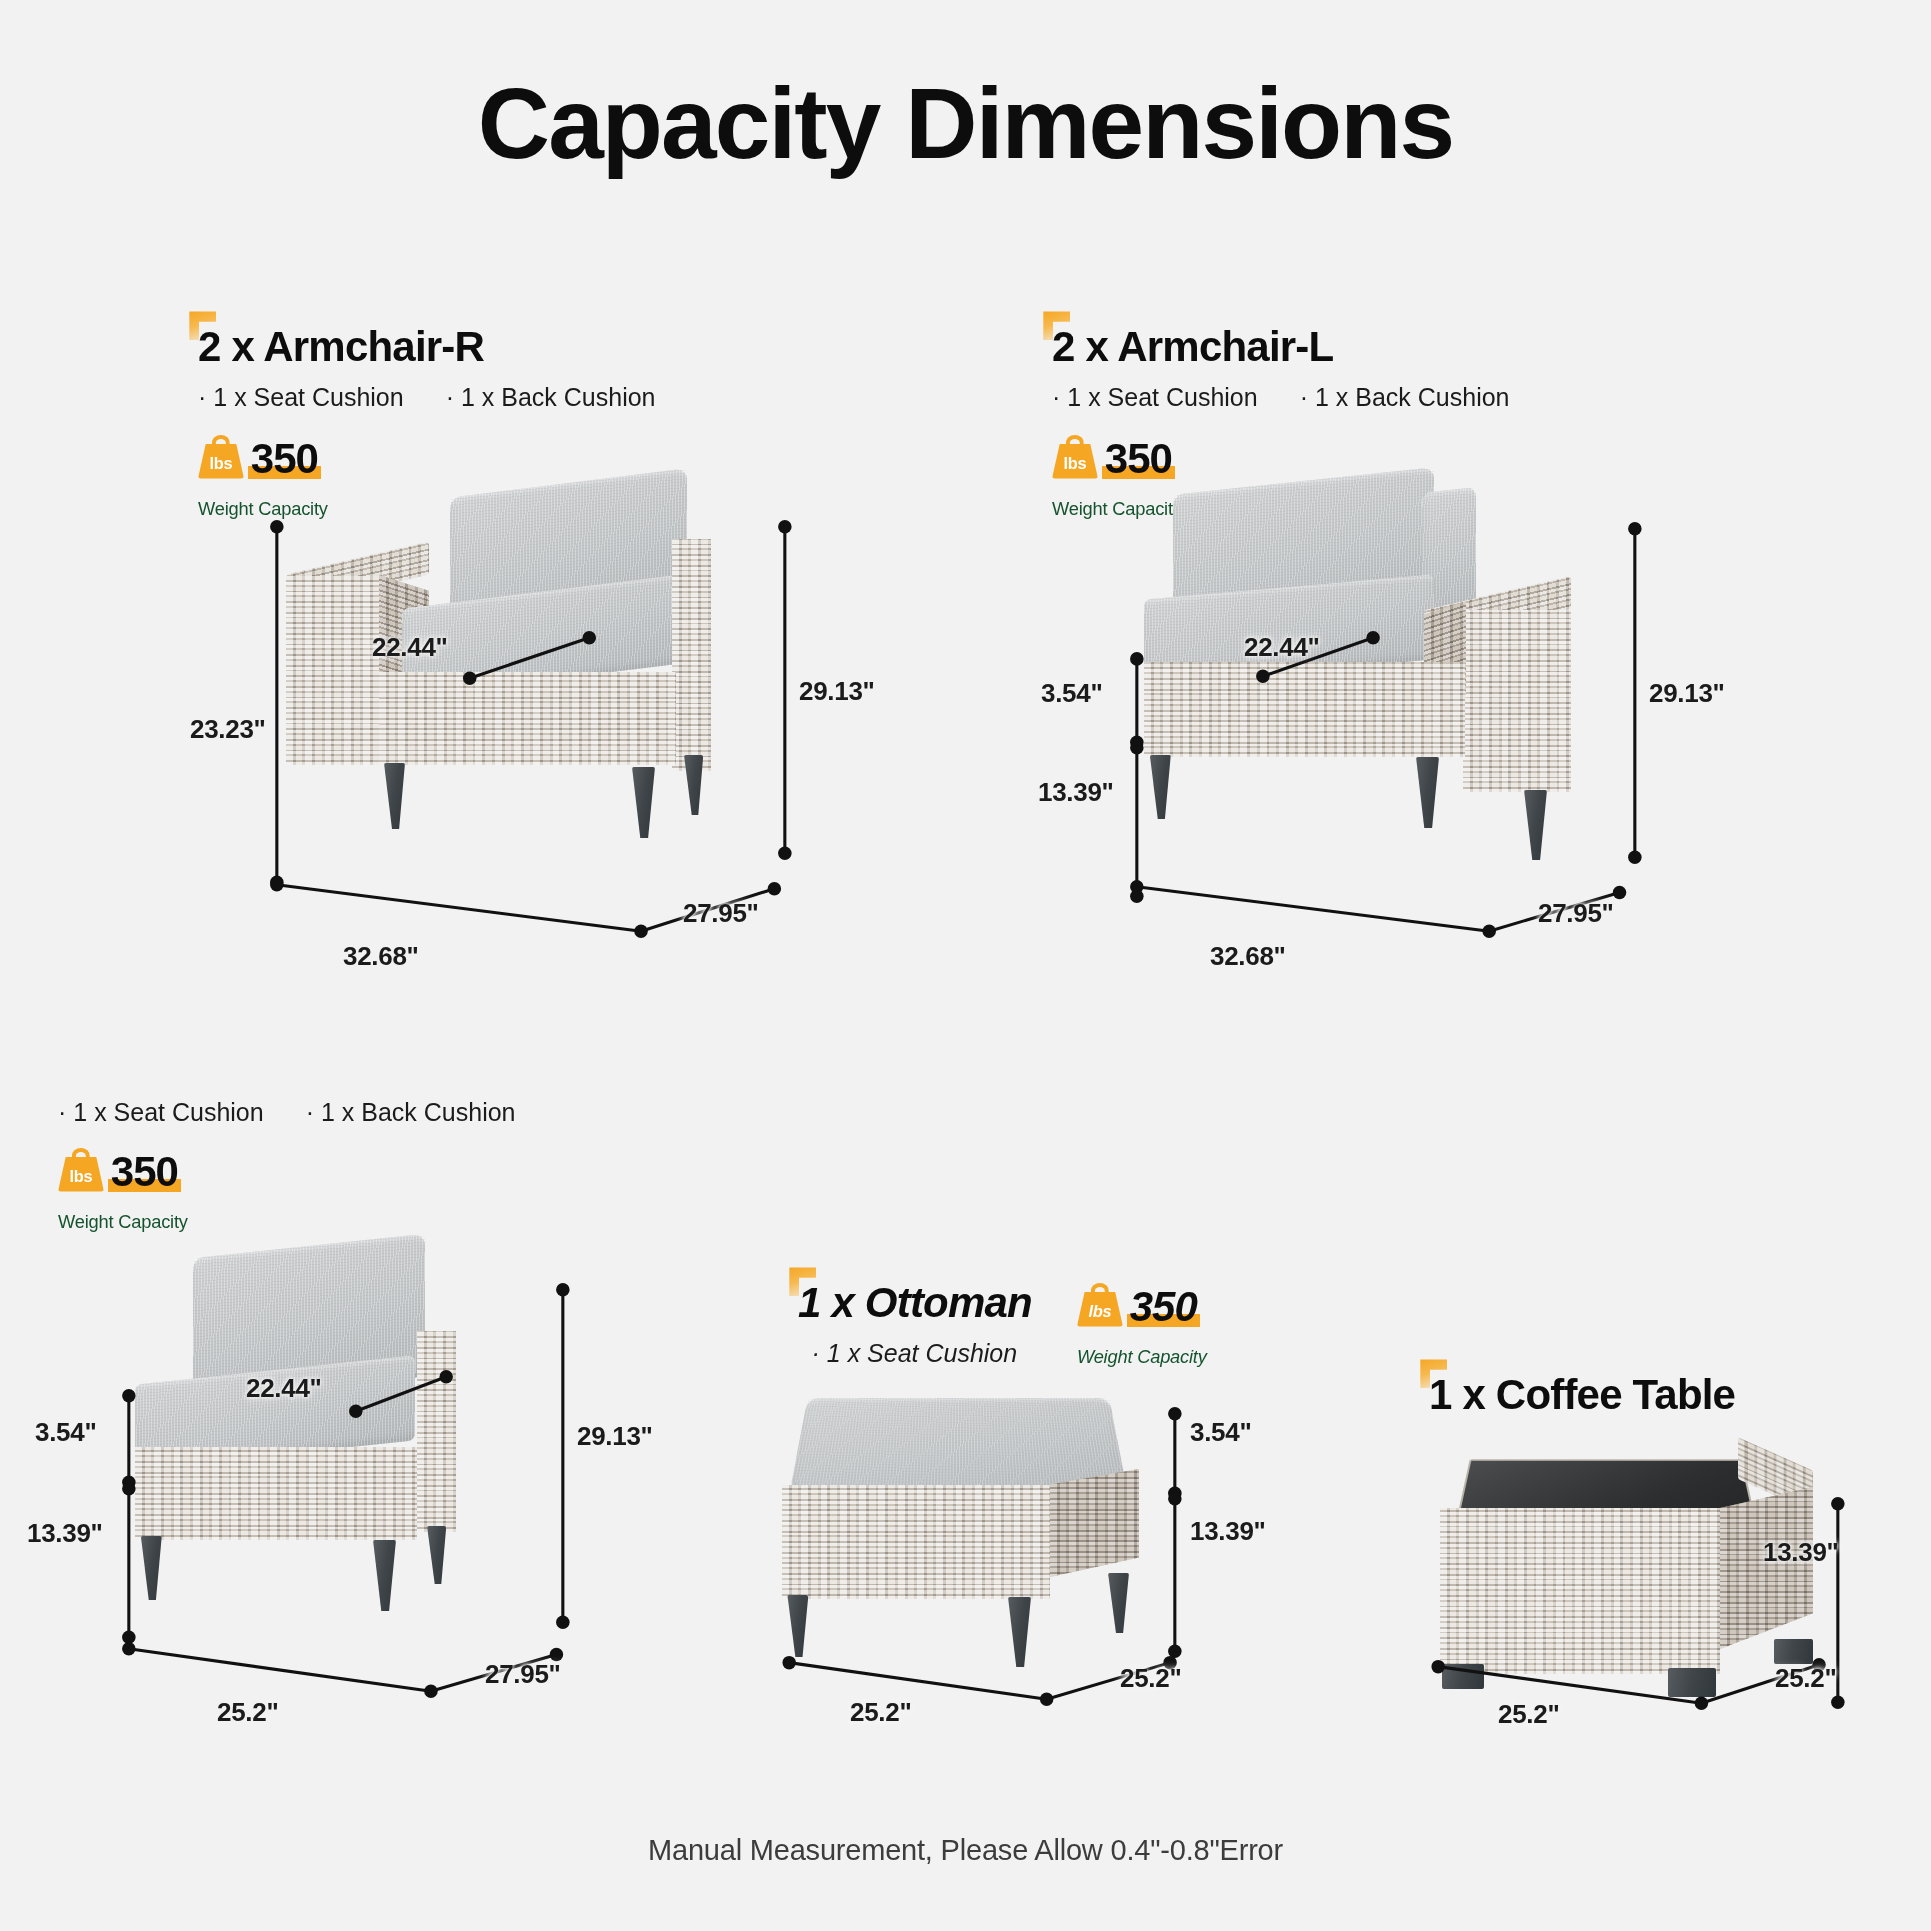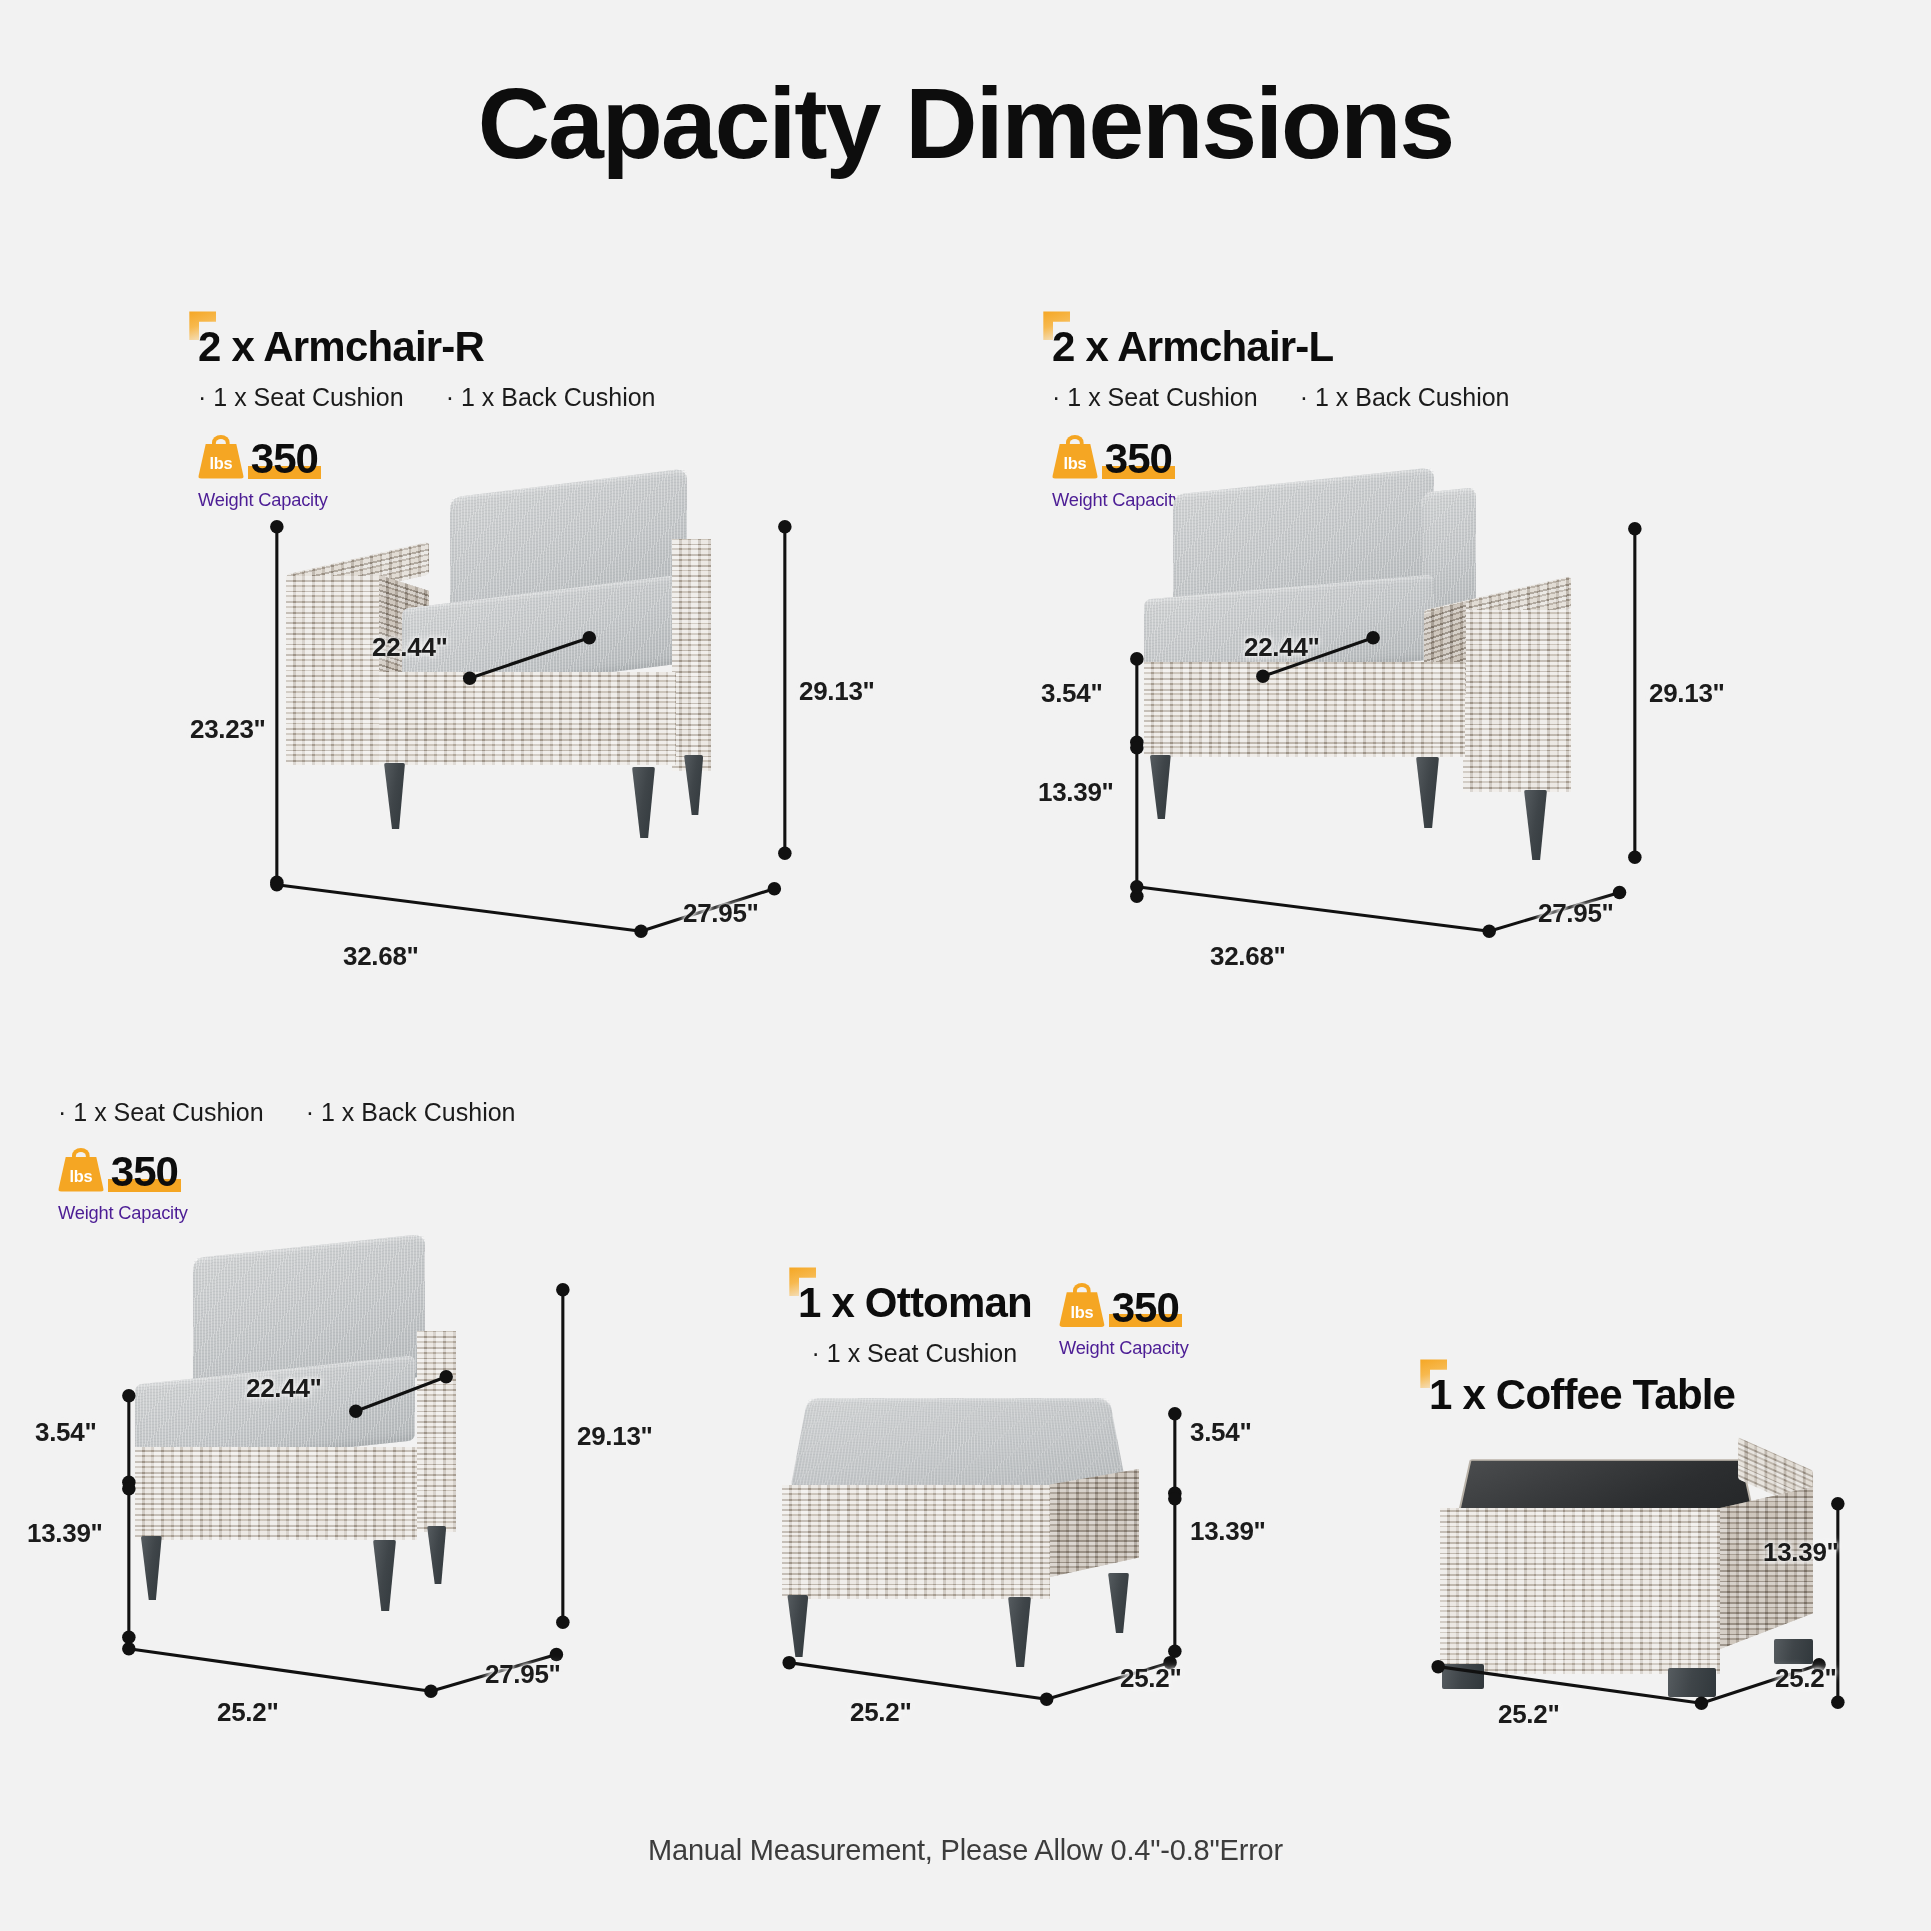--- a/index.html
+++ b/index.html
@@ -63,21 +63,21 @@
   .wt-icon .lbs {
     position: absolute; bottom: 5.8px; left: 0; width: 46px;
     font-size: 16.4px; font-weight: 700; color: #fff; text-align: center;
     letter-spacing: -0.3px;
   }
   .wt-num {
     font-size: 42px; font-weight: 700; color: #0d0d0d; line-height: 0.92;
     letter-spacing: -1px; padding: 0 2.9px;
     background: linear-gradient(to top, #f5a623 0 12.6px, transparent 12.6px 100%);
   }
-  .badge-cap { margin-top: 10px; font-size: 18.3px; color: #4c1d95; letter-spacing: -0.2px; }
+  .badge-cap { margin-top: 19px; font-size: 18.3px; color: #14532d; letter-spacing: -0.2px; }
 
   
   .fig { position: absolute; }
 
   .wicker {
     background-color: #cdc5bb;
     background-image:
       repeating-linear-gradient(0deg,  rgba(255,255,255,.55) 0 2.9px, rgba(120,108,95,.30) 2.9px 4.8px, rgba(255,255,255,.42) 4.8px 8.7px, rgba(140,128,113,.22) 8.7px 10.6px),
       repeating-linear-gradient(90deg, rgba(255,255,255,.50) 0 6.8px, rgba(115,103,90,.34) 6.8px 9.7px, rgba(248,245,240,.40) 9.7px 16.4px, rgba(130,118,104,.24) 16.4px 19.3px);
   }
@@ -342,21 +342,21 @@
   <line x1="5" y1="8" x2="318" y2="52"></line>
     <circle cx="5" cy="8" r="7"></circle>
     <circle cx="318" cy="52" r="7"></circle>
   <line x1="318" y1="52" x2="448" y2="14"></line>
     <circle cx="448" cy="14" r="7"></circle>
 </svg>
 <div class="dim-label" style="left:217px; top:1697px;">25.2"</div>
 <div class="dim-label" style="left:485px; top:1659px;">27.95"</div>
 
 <div class="item" style="left:798px; top:1279px;">
-  <div style="display:flex; align-items:center; gap:27px;">
+  <div style="display:flex; align-items:flex-end; gap:45px;font-style:italic;">
     <div>
       <div class="item-head">
         <span class="corner-mark"></span>
         <div class="item-title">1 x Ottoman</div>
       </div>
       <div class="cushion-row" style="margin-left:13.5px;">
         <span>1 x Seat Cushion</span>
       </div>
     </div>
     <div class="badge" style="margin-top:-3.9px;">

